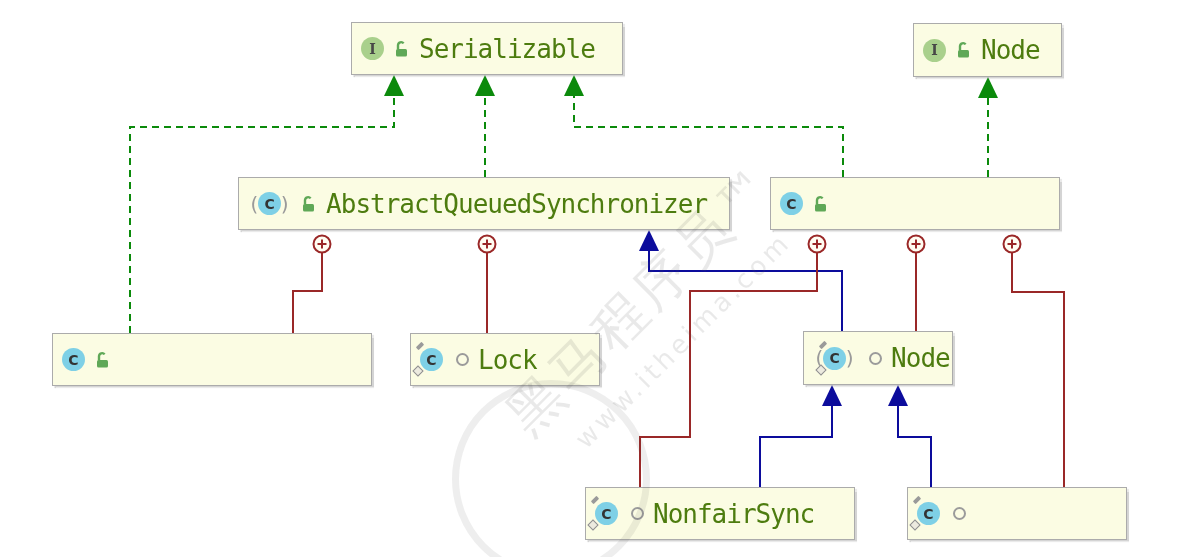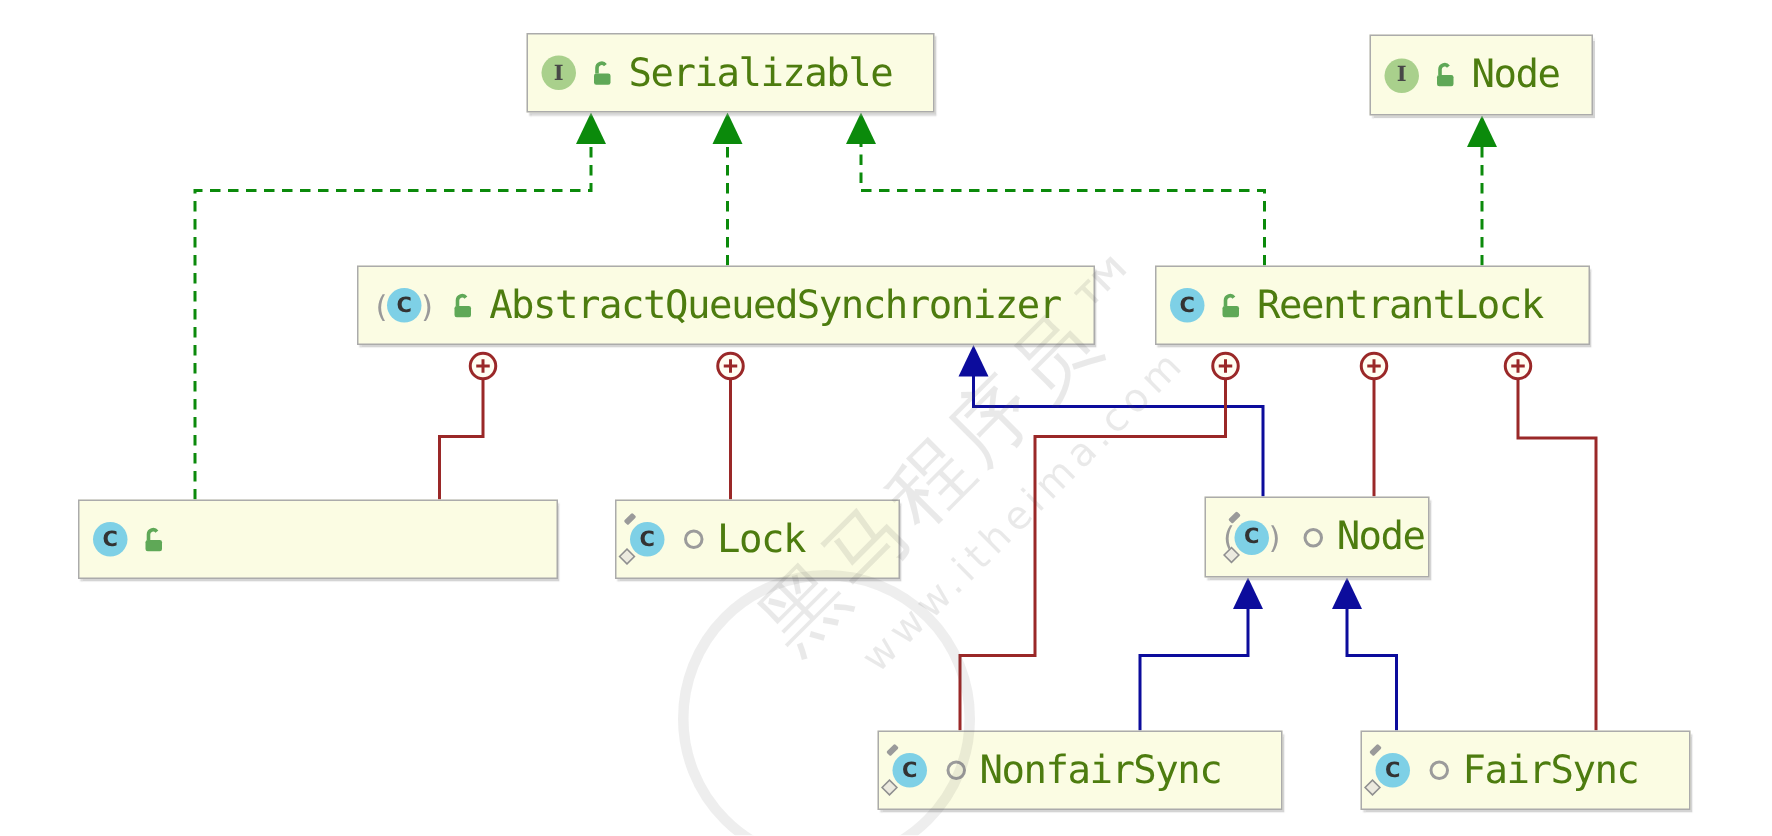--- a/index.html
+++ b/index.html
@@ -145,21 +145,20 @@
   <div class="node" style="left:770px;top:177px;width:290px;height:53px">
     <span class="badge cls">
       <span class="badge-letter">C</span>
     </span>
     <span class="lock-icon">
       <svg width="17" height="18" viewBox="0 0 17 18">
           <path d="M5 9 V5.2 A3.1 3.1 0 0 1 10.6 3.4" fill="none" stroke="#5fa857" stroke-width="2.4"></path>
           <rect x="3" y="9" width="11" height="7.5" rx="1.5" fill="#5fa857"></rect>
         </svg>
     </span>
-    <span class="label">ReentrantLock</span>
   </div>
 
   <div class="node" style="left:52px;top:333px;width:320px;height:53px">
     <span class="badge cls">
       <span class="badge-letter">C</span>
     </span>
     <span class="lock-icon">
       <svg width="17" height="18" viewBox="0 0 17 18">
           <path d="M5 9 V5.2 A3.1 3.1 0 0 1 10.6 3.4" fill="none" stroke="#5fa857" stroke-width="2.4"></path>
           <rect x="3" y="9" width="11" height="7.5" rx="1.5" fill="#5fa857"></rect>
@@ -191,21 +190,20 @@
     </span>
     <span class="pkg-icon"></span>
     <span class="label">NonfairSync</span>
   </div>
 
   <div class="node" style="left:907px;top:487px;width:220px;height:53px">
     <span class="badge cls static-marks">
       <span class="badge-letter">C</span>
     </span>
     <span class="pkg-icon"></span>
-    <span class="label">FairSync</span>
   </div>
 
   <div class="wm-circle"></div>
   <div class="watermark">
     <div class="wm-line1">黑马程序员™</div>
     <div class="wm-line2">www.itheima.com</div>
   </div>
 
 </div>
 

